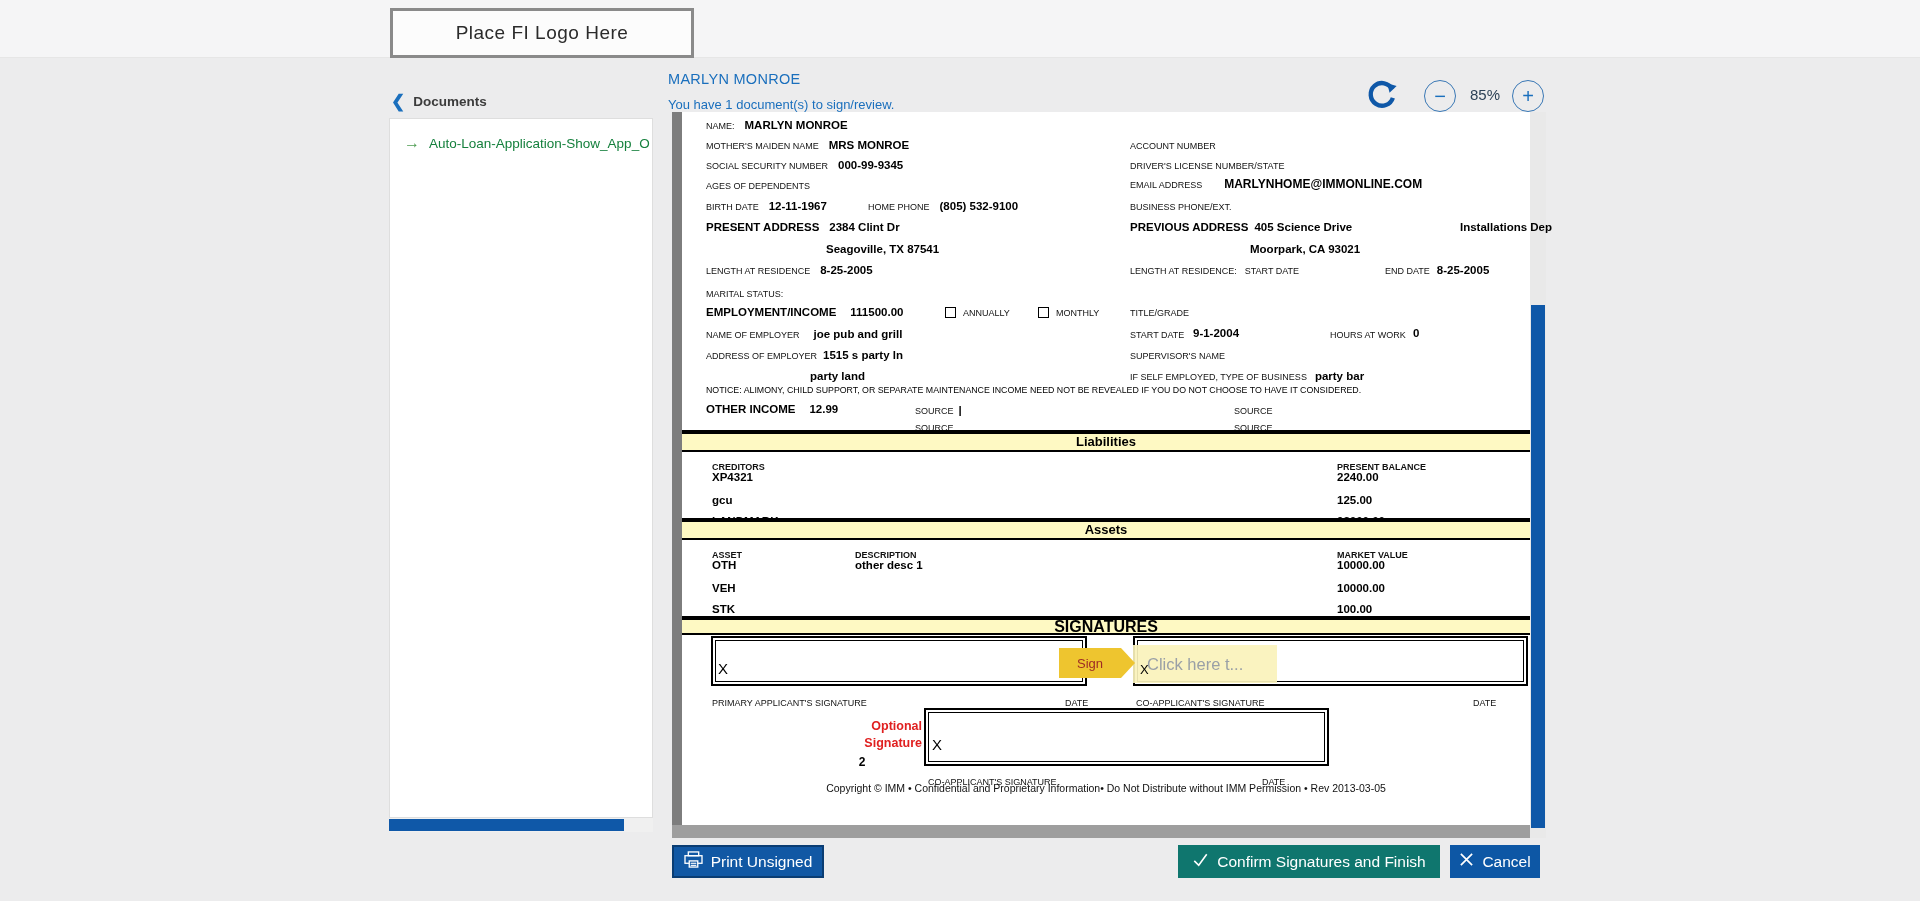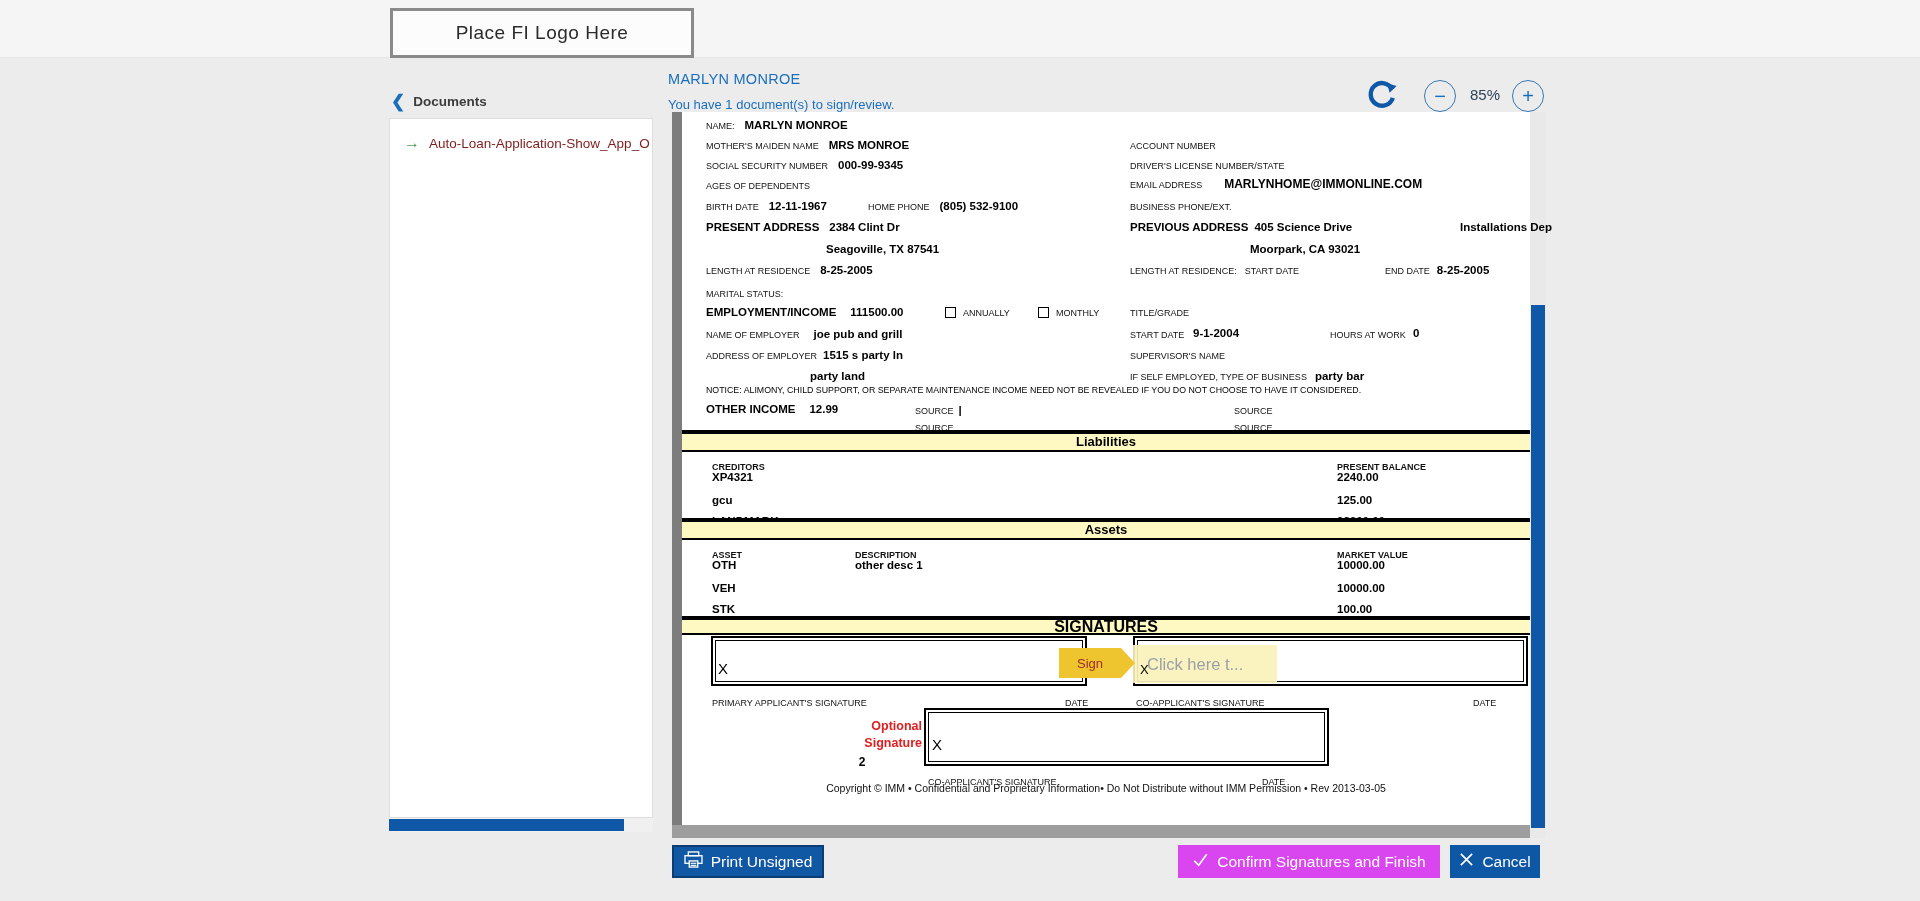--- a/index.html
+++ b/index.html
@@ -8,21 +8,21 @@
   
   .topbar{position:absolute;left:0;top:0;width:1920px;height:57px;background:#f5f5f6;border-bottom:1px solid #e6e6e6;}
   .logobox{position:absolute;left:390px;top:8px;width:298px;height:44px;background:#fcfcfc;border:3px solid #8a8a8a;display:flex;align-items:center;justify-content:center;font-size:19px;color:#2b2b2b;letter-spacing:.5px;}
   
   .sb-head{position:absolute;left:391px;top:93px;display:flex;align-items:center;gap:8px;}
   .sb-chev{color:#1a6fbd;font-size:17px;font-weight:bold;line-height:1;}
   .sb-title{font-size:13.5px;font-weight:bold;color:#3c3c3c;}
   .sb-panel{position:absolute;left:389px;top:118px;width:264px;height:700px;background:#fff;border:1px solid #dedede;box-sizing:border-box;overflow:hidden;}
   .sb-item{position:absolute;left:14px;top:16px;display:flex;align-items:center;gap:9px;white-space:nowrap;}
   .sb-arrow{color:#4f9d53;font-size:16px;line-height:1;}
-  .sb-item-label{font-size:13.5px;color:#7f1d1d;}
+  .sb-item-label{font-size:13.5px;color:#15803d;}
   .sb-hscroll{position:absolute;left:389px;top:818px;width:264px;height:14px;background:#f0f0f0;}
   .sb-hthumb{position:absolute;left:0;top:1px;width:235px;height:12px;background:#0f58a8;}
   
   .v-name{position:absolute;left:668px;top:71px;font-size:14.5px;color:#1a6fbd;letter-spacing:.3px;}
   .v-status{position:absolute;left:668px;top:97px;font-size:13px;color:#1a6fbd;}
   .ctrl-circle{position:absolute;width:32px;height:32px;border:1.5px solid #3a78b5;border-radius:50%;box-sizing:border-box;display:flex;align-items:center;justify-content:center;color:#1a6fbd;font-size:20px;font-weight:300;line-height:1;background:transparent;cursor:pointer;}
   .zoomlevel{position:absolute;left:1465px;top:86px;width:40px;text-align:center;font-size:15px;color:#2c4257;}
   
   .left-strip{position:absolute;left:672px;top:112px;width:10px;height:726px;background:#7d7d7d;}
   .bottom-strip{position:absolute;left:672px;top:825px;width:858px;height:13px;background:#9e9e9e;}
@@ -189,21 +189,21 @@
     <svg width="19" height="17" viewBox="0 0 20 18">
         <rect x="4.5" y="1" width="11" height="4" fill="none" stroke="#fff" stroke-width="1.4"></rect>
         <rect x="1" y="5" width="18" height="8" fill="none" stroke="#fff" stroke-width="1.4"></rect>
         <rect x="5.5" y="10.5" width="9" height="6.5" fill="#1158a4" stroke="#fff" stroke-width="1.4"></rect>
         <line x1="7" y1="13" x2="13" y2="13" stroke="#fff" stroke-width="1.2"></line>
         <line x1="7" y1="15.2" x2="13" y2="15.2" stroke="#fff" stroke-width="1.2"></line>
       </svg>
   </span>
   <span>Print Unsigned</span>
 </div>
-<div class="fbtn" style="left:1178px;width:262px;background:#d946ef;">
+<div class="fbtn" style="left:1178px;width:262px;background:#0f766e;">
   <span>
     <svg width="17" height="16" viewBox="0 0 18 18">
         <path d="M2 10 L7 15 L16 2.5" stroke="#fff" stroke-width="1.8" fill="none"></path>
       </svg>
   </span>
   <span>Confirm Signatures and Finish</span>
 </div>
 <div class="fbtn" style="left:1450px;width:90px;background:#0d57a5;">
   <span>
     <svg width="15" height="15" viewBox="0 0 16 16">

